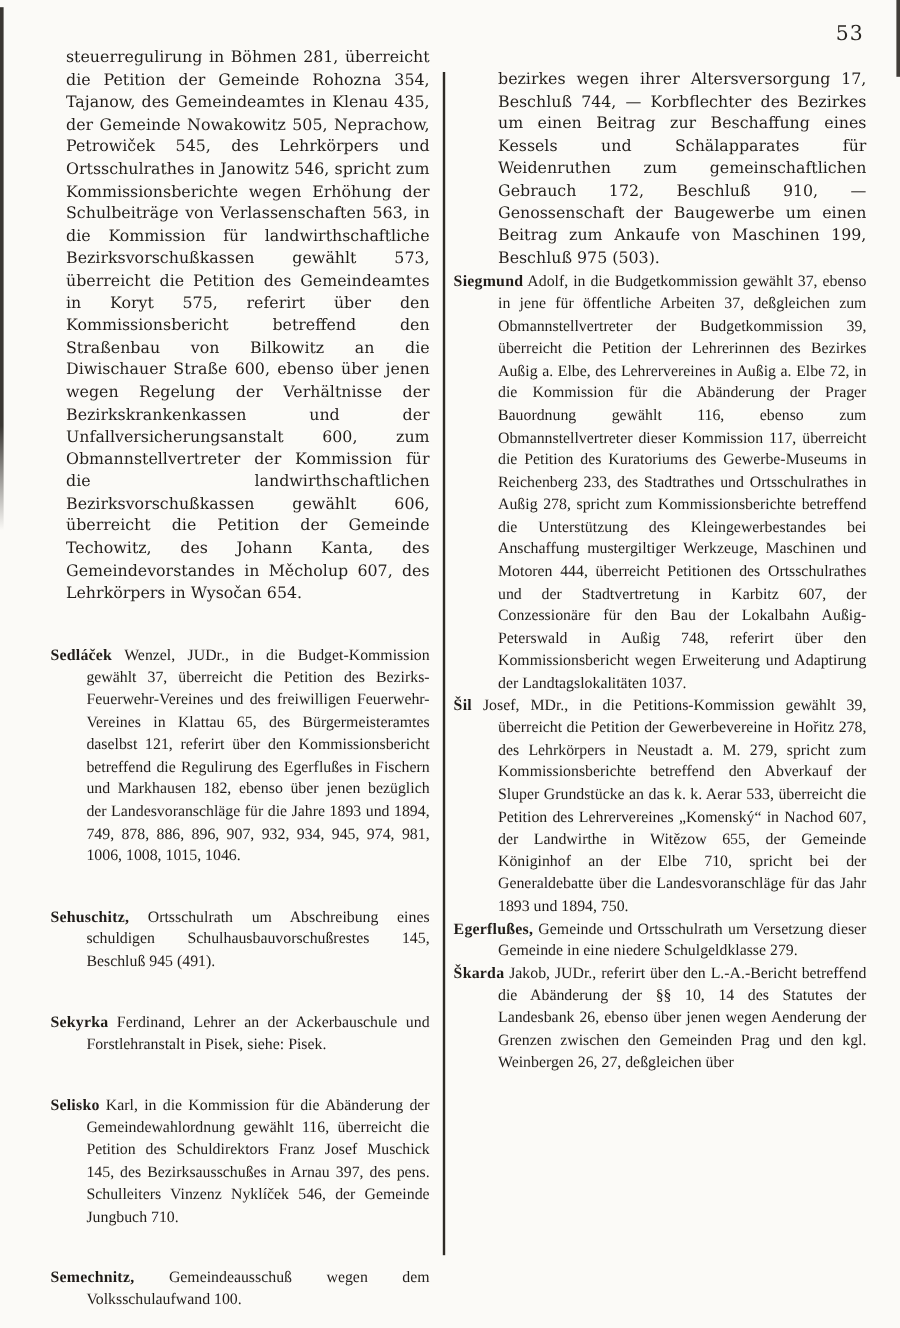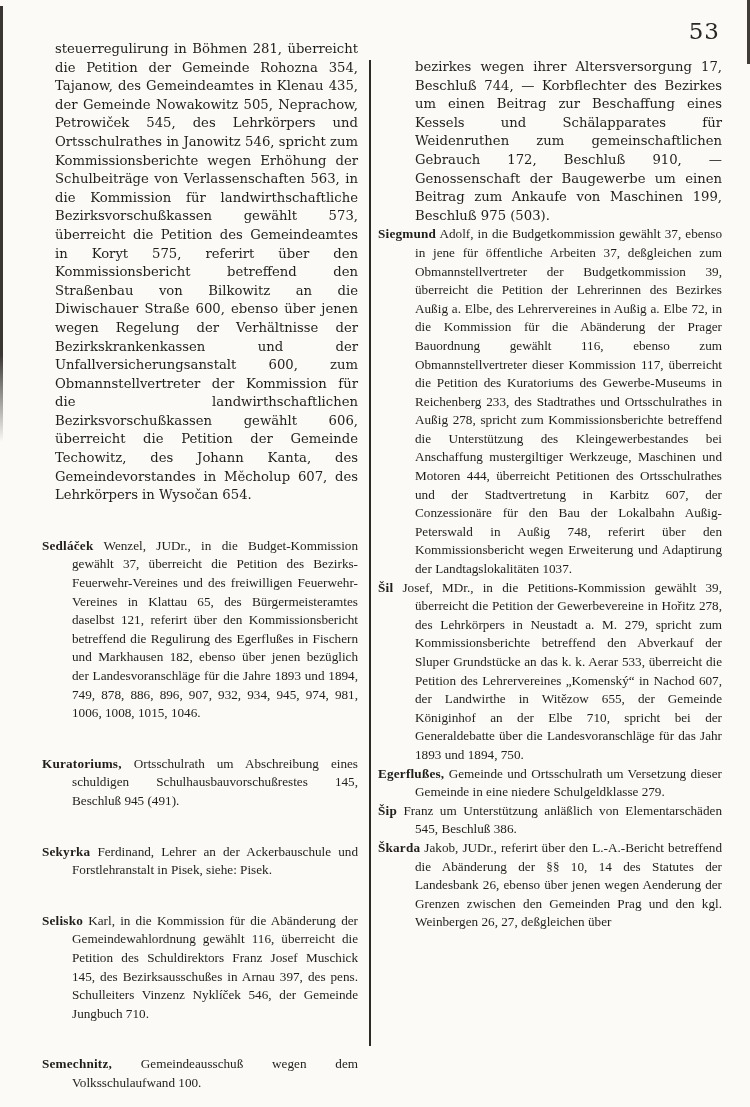--- a/index.html
+++ b/index.html
@@ -19,21 +19,21 @@
   .edge-left{
     position:absolute;left:0;top:6px;width:3px;height:436px;
     background:linear-gradient(#3a3733 0%,#3a3733 80%,rgba(58,55,51,0) 100%);
   }
   .edge-right-top{
     position:absolute;right:0;top:0;width:3px;height:64px;
     background:#403c38;
   }
   .page-number{
     position:absolute;top:18px;right:30px;
-    font-size:23px;letter-spacing:1px;color:#2a2622;
+    font-size:17px;letter-spacing:1px;color:#2a2622;
   }
   .column-divider{
     position:absolute;left:369px;top:60px;width:2px;height:986px;
     background:#2e2a26;
   }
   .col{
     position:absolute;
     font-size:13.2px;line-height:18.6px;
     text-align:justify;
     color:#211d1a;
@@ -58,29 +58,28 @@
   <div class="edge-left"></div>
   <div class="edge-right-top"></div>
 
   <div class="page-number">53</div>
 
   <div class="column-divider"></div>
 
   <div class="col col-left">
     <p class="cont">steuerregulirung in Böhmen 281, überreicht die Petition der Gemeinde Rohozna 354, Tajanow, des Gemeindeamtes in Klenau 435, der Gemeinde Nowakowitz 505, Neprachow, Petrowiček 545, des Lehrkörpers und Ortsschulrathes in Janowitz 546, spricht zum Kommissionsberichte wegen Erhöhung der Schulbeiträge von Verlassenschaften 563, in die Kommission für landwirthschaftliche Bezirksvorschußkassen gewählt 573, überreicht die Petition des Gemeindeamtes in Koryt 575, referirt über den Kommissionsbericht betreffend den Straßenbau von Bilkowitz an die Diwischauer Straße 600, ebenso über jenen wegen Regelung der Verhältnisse der Bezirkskrankenkassen und der Unfallversicherungsanstalt 600, zum Obmannstellvertreter der Kommission für die landwirthschaftlichen Bezirksvorschußkassen gewählt 606, überreicht die Petition der Gemeinde Techowitz, des Johann Kanta, des Gemeindevorstandes in Měcholup 607, des Lehrkörpers in Wysočan 654.</p>
     <p class="entry"><span class="headword">Sedláček</span><span> Wenzel, JUDr., in die Budget-Kommission gewählt 37, überreicht die Petition des Bezirks-Feuerwehr-Vereines und des freiwilligen Feuerwehr-Vereines in Klattau 65, des Bürgermeisteramtes daselbst 121, referirt über den Kommissionsbericht betreffend die Regulirung des Egerflußes in Fischern und Markhausen 182, ebenso über jenen bezüglich der Landesvoranschläge für die Jahre 1893 und 1894, 749, 878, 886, 896, 907, 932, 934, 945, 974, 981, 1006, 1008, 1015, 1046.</span></p>
-    <p class="entry"><span class="headword">Kuratoriums,</span><span> Ortsschulrath um Abschreibung eines schuldigen Schulhausbauvorschußrestes 145, Beschluß 945 (491).</span></p>
+    <p class="entry"><span class="headword">Sehuschitz,</span><span> Ortsschulrath um Abschreibung eines schuldigen Schulhausbauvorschußrestes 145, Beschluß 945 (491).</span></p>
     <p class="entry"><span class="headword">Sekyrka</span><span> Ferdinand, Lehrer an der Ackerbauschule und Forstlehranstalt in Pisek, siehe: Pisek.</span></p>
     <p class="entry"><span class="headword">Selisko</span><span> Karl, in die Kommission für die Abänderung der Gemeindewahlordnung gewählt 116, überreicht die Petition des Schuldirektors Franz Josef Muschick 145, des Bezirksausschußes in Arnau 397, des pens. Schulleiters Vinzenz Nyklíček 546, der Gemeinde Jungbuch 710.</span></p>
     <p class="entry"><span class="headword">Semechnitz,</span><span> Gemeindeausschuß wegen dem Volksschulaufwand 100.</span></p>
 
   </div>
 
   <div class="col col-right">
     <p class="cont">bezirkes wegen ihrer Altersversorgung 17, Beschluß 744, — Korbflechter des Bezirkes um einen Beitrag zur Beschaffung eines Kessels und Schälapparates für Weidenruthen zum gemeinschaftlichen Gebrauch 172, Beschluß 910, — Genossenschaft der Baugewerbe um einen Beitrag zum Ankaufe von Maschinen 199, Beschluß 975 (503).</p>
     <p class="entry"><span class="headword">Siegmund</span><span> Adolf, in die Budgetkommission gewählt 37, ebenso in jene für öffentliche Arbeiten 37, deßgleichen zum Obmannstellvertreter der Budgetkommission 39, überreicht die Petition der Lehrerinnen des Bezirkes Außig a. Elbe, des Lehrervereines in Außig a. Elbe 72, in die Kommission für die Abänderung der Prager Bauordnung gewählt 116, ebenso zum Obmannstellvertreter dieser Kommission 117, überreicht die Petition des Kuratoriums des Gewerbe-Museums in Reichenberg 233, des Stadtrathes und Ortsschulrathes in Außig 278, spricht zum Kommissionsberichte betreffend die Unterstützung des Kleingewerbestandes bei Anschaffung mustergiltiger Werkzeuge, Maschinen und Motoren 444, überreicht Petitionen des Ortsschulrathes und der Stadtvertretung in Karbitz 607, der Conzessionäre für den Bau der Lokalbahn Außig-Peterswald in Außig 748, referirt über den Kommissionsbericht wegen Erweiterung und Adaptirung der Landtagslokalitäten 1037.</span></p>
     <p class="entry"><span class="headword">Šil</span><span> Josef, MDr., in die Petitions-Kommission gewählt 39, überreicht die Petition der Gewerbevereine in Hořitz 278, des Lehrkörpers in Neustadt a. M. 279, spricht zum Kommissionsberichte betreffend den Abverkauf der Sluper Grundstücke an das k. k. Aerar 533, überreicht die Petition des Lehrervereines „Komenský“ in Nachod 607, der Landwirthe in Witězow 655, der Gemeinde Königinhof an der Elbe 710, spricht bei der Generaldebatte über die Landesvoranschläge für das Jahr 1893 und 1894, 750.</span></p>
     <p class="entry"><span class="headword">Egerflußes,</span><span> Gemeinde und Ortsschulrath um Versetzung dieser Gemeinde in eine niedere Schulgeldklasse 279.</span></p>
-    <p class="entry"><span class="headword">Šip</span><span> Franz um Unterstützung anläßlich von Elementarschäden 545, Beschluß 386.</span></p>
     <p class="entry"><span class="headword">Škarda</span><span> Jakob, JUDr., referirt über den L.-A.-Bericht betreffend die Abänderung der §§ 10, 14 des Statutes der Landesbank 26, ebenso über jenen wegen Aenderung der Grenzen zwischen den Gemeinden Prag und den kgl. Weinbergen 26, 27, deßgleichen über</span></p>
   </div>
 
 </div>
 
 </body></html>

